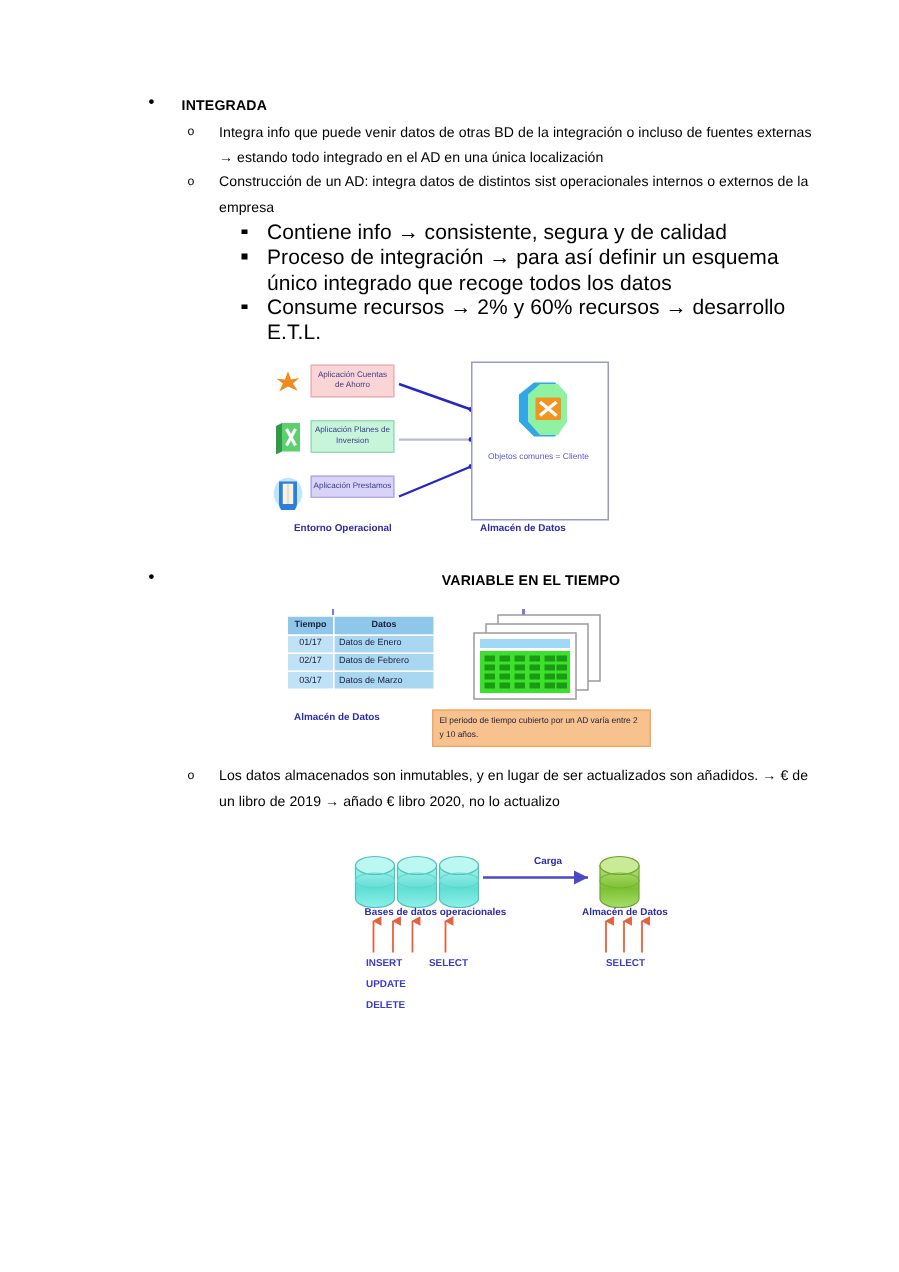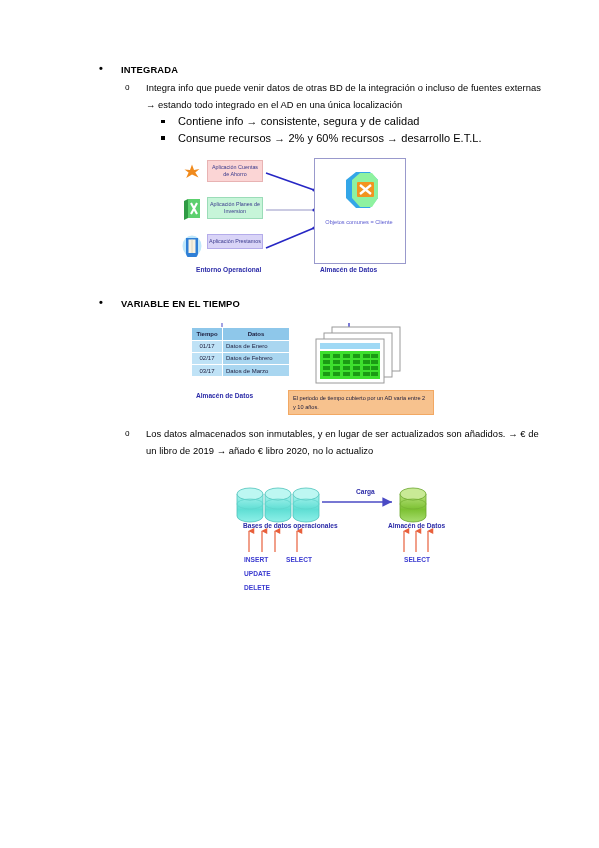--- a/index.html
+++ b/index.html
@@ -43,21 +43,21 @@
   }
   .lvl2::before{
     content:"o";
     position:absolute;left:4px;top:0;
     font-size:8.2px;line-height:16.6px;
   }
   .lvl3{
     position:relative;
     margin:0 0 0 155px;
     padding-left:23px;
-    font-size:11px;
+    font-size:14px;
     line-height:16.6px;
     letter-spacing:.05px;
     max-width:370px;
   }
   .lvl3::before{
     content:"";
     position:absolute;left:6px;top:6.5px;
     width:3.6px;height:3.6px;background:#000;
   }
 
@@ -145,23 +145,29 @@
   <div style="height:62px"></div>
 
   <div class="lvl1">
     <span>INTEGRADA</span>
   </div>
 
   <div class="lvl2" style="margin-top:3px;">
     <span>Integra info que puede venir datos de otras BD de la integración o incluso de fuentes externas → estando todo integrado en el AD en una única localización</span>
   </div>
 
+  <div class="lvl2">
+    <span>Construcción de un AD: integra datos de distintos sist operacionales internos o externos de la empresa</span>
+  </div>
 
   <div class="lvl3">
     <span>Contiene info → consistente, segura y de calidad</span>
+  </div>
+  <div class="lvl3">
+    <span>Proceso de integración → para así definir un esquema único integrado que recoge todos los datos</span>
   </div>
   <div class="lvl3">
     <span>Consume recursos → 2% y 60% recursos → desarrollo E.T.L.</span>
   </div>
 
   <div class="fig" id="fig1">
 
     <svg class="lines" viewBox="0 0 599 128">
       <line x1="266" y1="17" x2="314" y2="34" stroke="#2626c4" stroke-width="1.6"></line>
       <line x1="266" y1="54" x2="314" y2="54" stroke="#b9b9d8" stroke-width="1.5"></line>
@@ -208,21 +214,21 @@
     </svg>
 
     <div class="hubtxt">
       <span>Objetos comunes = Cliente</span>
     </div>
 
     <div class="caption cap-l">Entorno Operacional</div>
     <div class="caption cap-r">Almacén de Datos</div>
   </div>
 
-  <div class="lvl1" style="margin-top:12px;">
+  <div class="lvl1" style="margin-top:12px;text-align:center;">
     <span>VARIABLE EN EL TIEMPO</span>
   </div>
 
   <div class="fig" id="fig2">
 
     <svg class="tick" viewBox="0 0 599 100">
       <line x1="222" y1="-4" x2="222" y2="4" stroke="#7b7bd8" stroke-width="1.4"></line>
       <line x1="349" y1="-4" x2="349" y2="6" stroke="#7b7bd8" stroke-width="2"></line>
     </svg>
 

